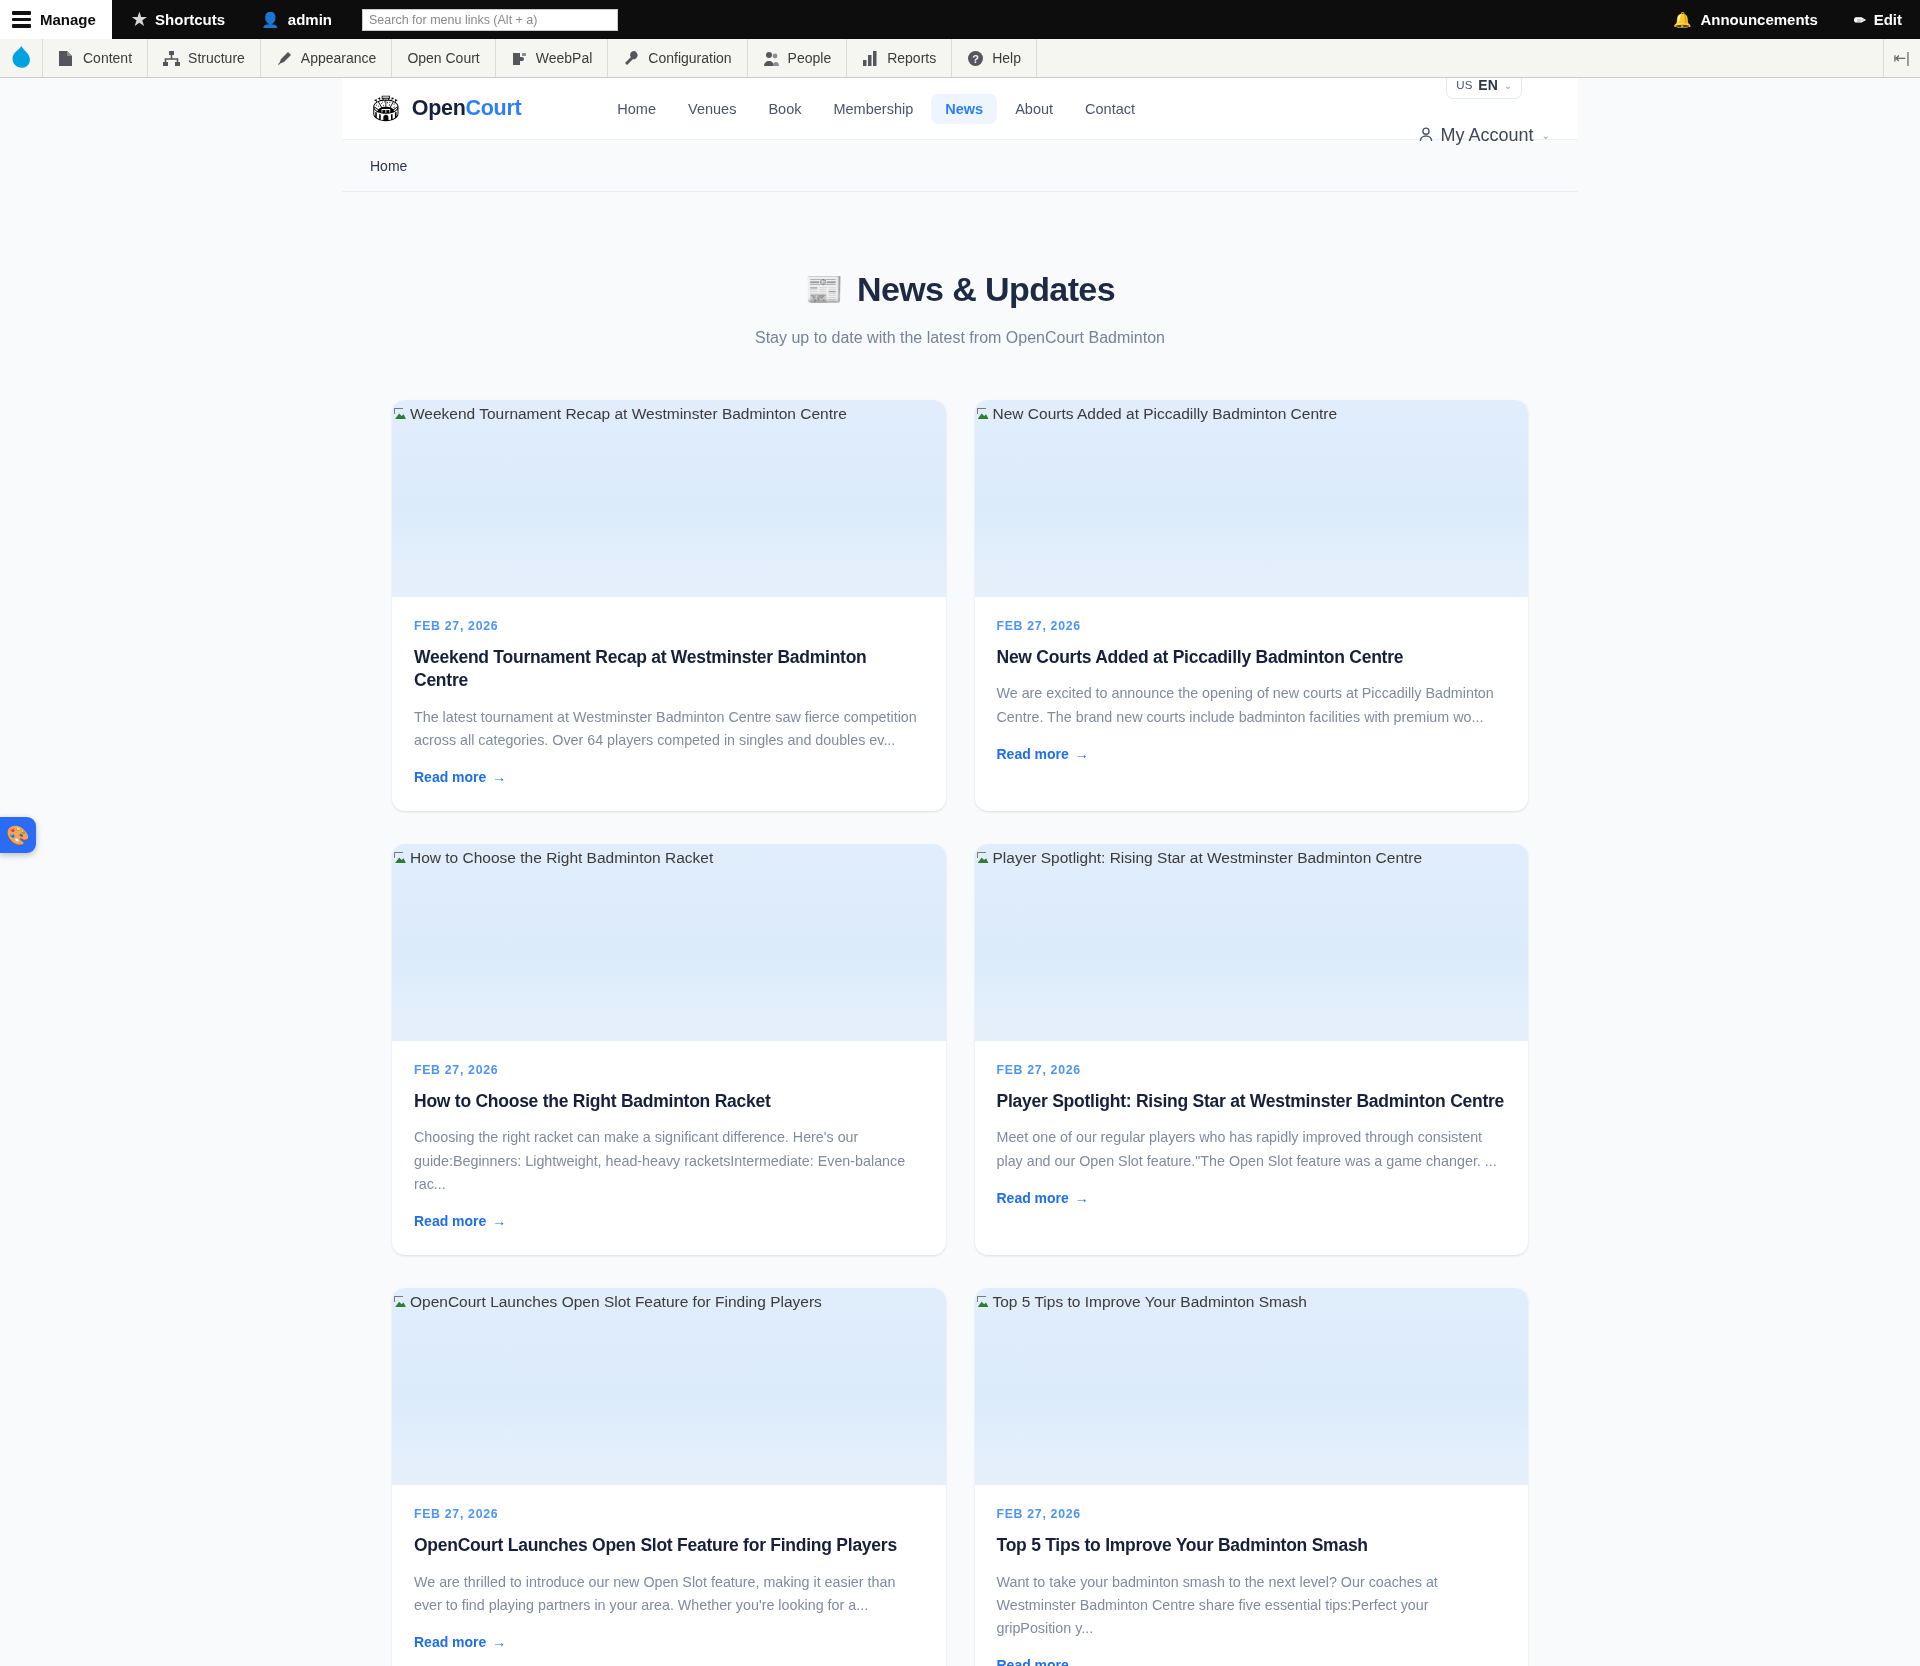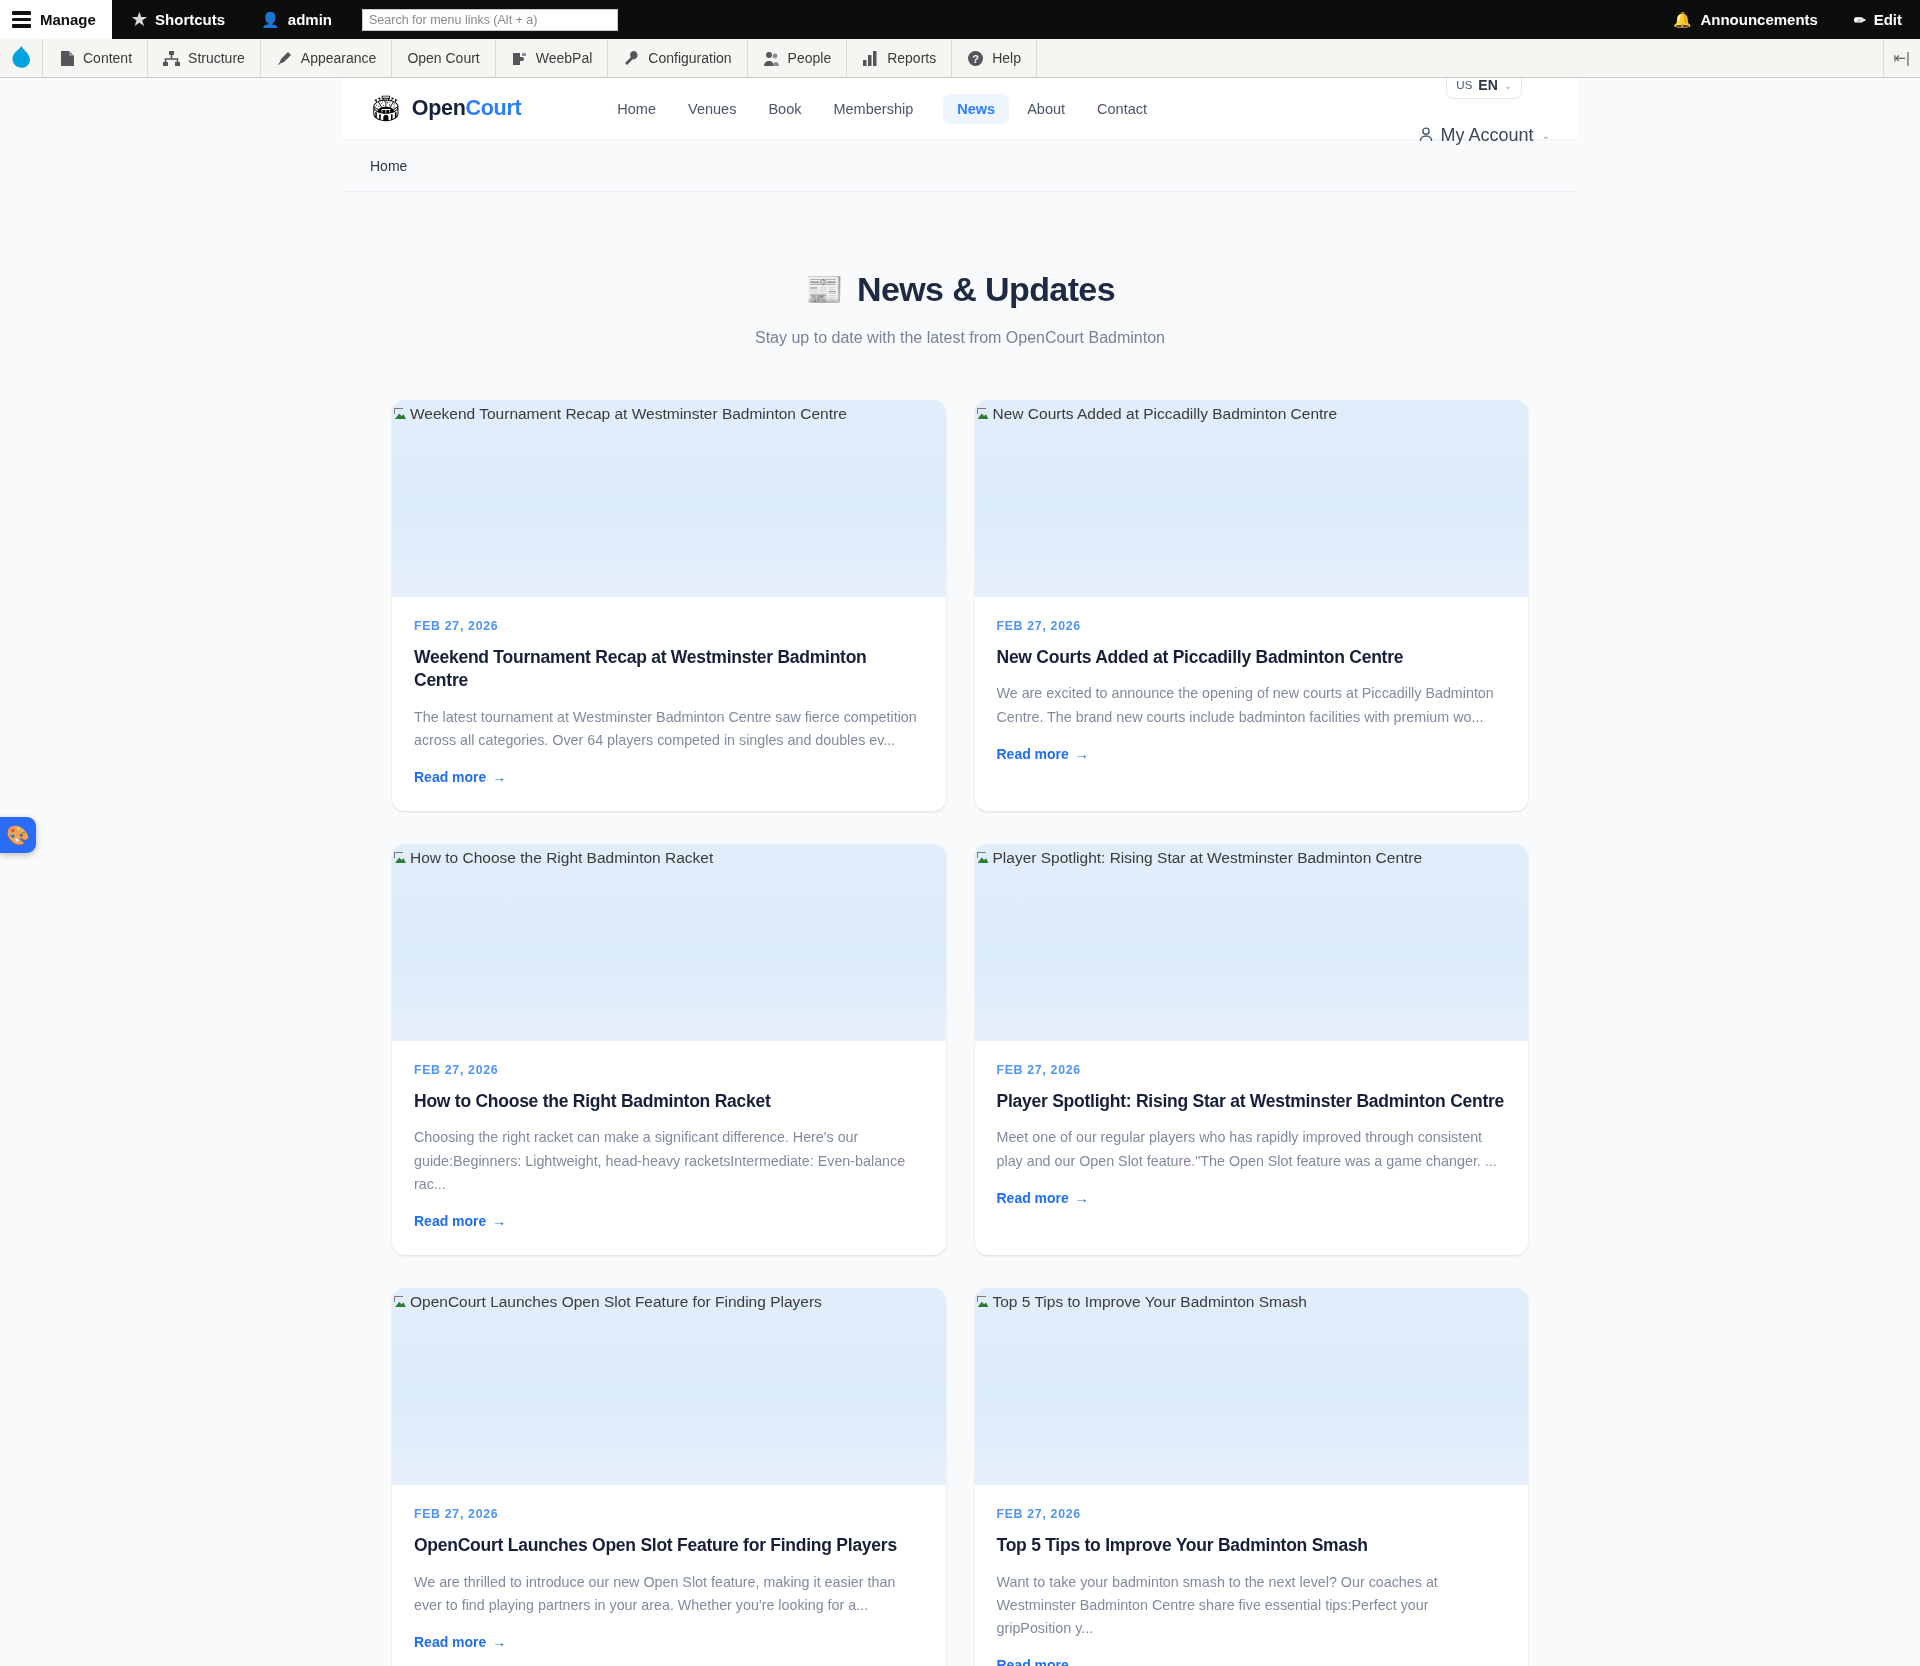--- a/index.html
+++ b/index.html
@@ -46,21 +46,21 @@
   .bell-icon { font-size:15px; }
   .pencil-icon { font-size:14px; }
 
   
   #admin-menu {
     position:absolute; top:39px; left:0; width:1920px; height:39px;
     background:#f5f5f2;
     border-bottom:1px solid #ccc;
     display:flex; align-items:stretch;
     z-index:49;
-    font-size:14px; color:#333;text-align:right;
+    font-size:14px; color:#333;
   }
   #admin-menu .am-logo {
     width:43px; display:flex; align-items:center; justify-content:center;
     border-right:1px solid #dcdcd6;
   }
   #admin-menu .am-item {
     display:flex; align-items:center; gap:8px;
     padding:0 15px;
     border-right:1px solid #dcdcd6;
     color:#3b3b3b;
@@ -92,21 +92,21 @@
   .brand-mark { font-size:25px; line-height:1; }
   .brand-text { font-size:21.5px; font-weight:bold; letter-spacing:-0.3px; }
   .brand-open { color:#16213e; }
   .brand-court { color:#2b7fff;text-align:center; }
 
   #main-nav { display:flex; align-items:center; gap:4px; margin-left:82px; }
   #main-nav a {
     font-size:14.5px; color:#4a5568; text-decoration:none;
     padding:7px 14px; border-radius:7px; white-space:nowrap;
   }
-  #main-nav a.active { color:#2b7fff; font-weight:bold; background:#eef5ff;margin-left:12px; }
+  #main-nav a.active { color:#2b7fff; font-weight:bold; background:#eef5ff; }
 
   .hdr-right { margin-left:auto; display:flex; align-items:center; gap:26px;flex-direction:column; }
   .lang-btn {
     display:flex; align-items:center; gap:6px;
     border:1px solid #e2e8f0; border-radius:7px;
     padding:5px 9px; background:#fff;
   }
   .lang-us { font-size:11.5px; color:#4a5568; }
   .lang-en { font-size:14px; font-weight:bold; color:#2d3748; }
   .caret { font-size:10px; color:#9aa5b4; }

